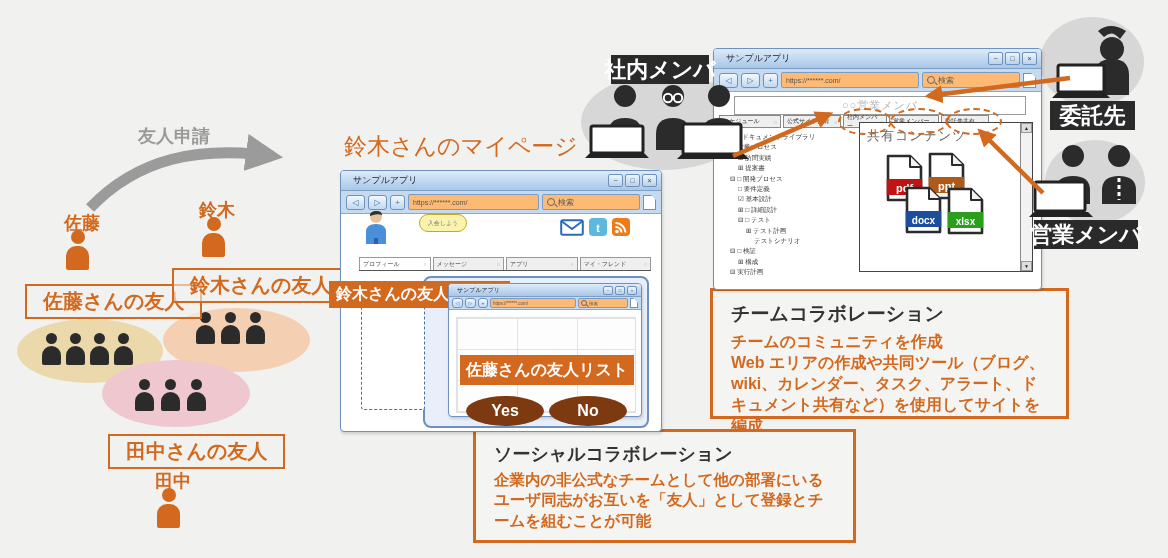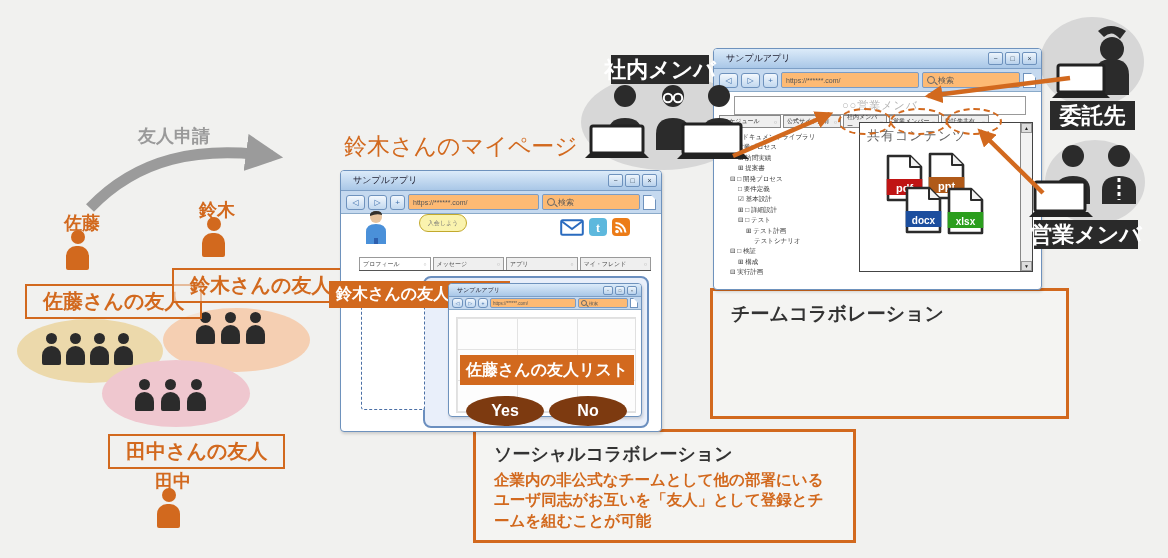--- a/index.html
+++ b/index.html
@@ -464,19 +464,23 @@
         <path d="M0,0 L10,5 L0,10 Z" fill="#d2691e"></path>
       </marker>
     </defs>
     <line x1="733" y1="156" x2="830" y2="114" stroke="#d2691e" stroke-width="4.5" marker-end="url(#orghead)"></line>
     <line x1="1070" y1="78" x2="928" y2="96" stroke="#d2691e" stroke-width="4.5" marker-end="url(#orghead)"></line>
     <line x1="1043" y1="193" x2="980" y2="131" stroke="#d2691e" stroke-width="4.5" marker-end="url(#orghead)"></line>
   </svg>
 
   <div class="callout" id="callout-team">
     <div class="ct">チームコラボレーション</div>
+    <div class="cb">
+      <div>チームのコミュニティを作成</div>
+      <div>Web エリアの作成や共同ツール（ブログ、wiki、カレンダー、タスク、アラート、ドキュメント共有など）を使用してサイトを編成</div>
+    </div>
   </div>
   <div class="callout" id="callout-social">
     <div class="ct">ソーシャルコラボレーション</div>
     <div class="cb">企業内の非公式なチームとして他の部署にいるユーザ同志がお互いを「友人」として登録とチームを組むことが可能</div>
   </div>
 
 </div>
 
 </body></html>

